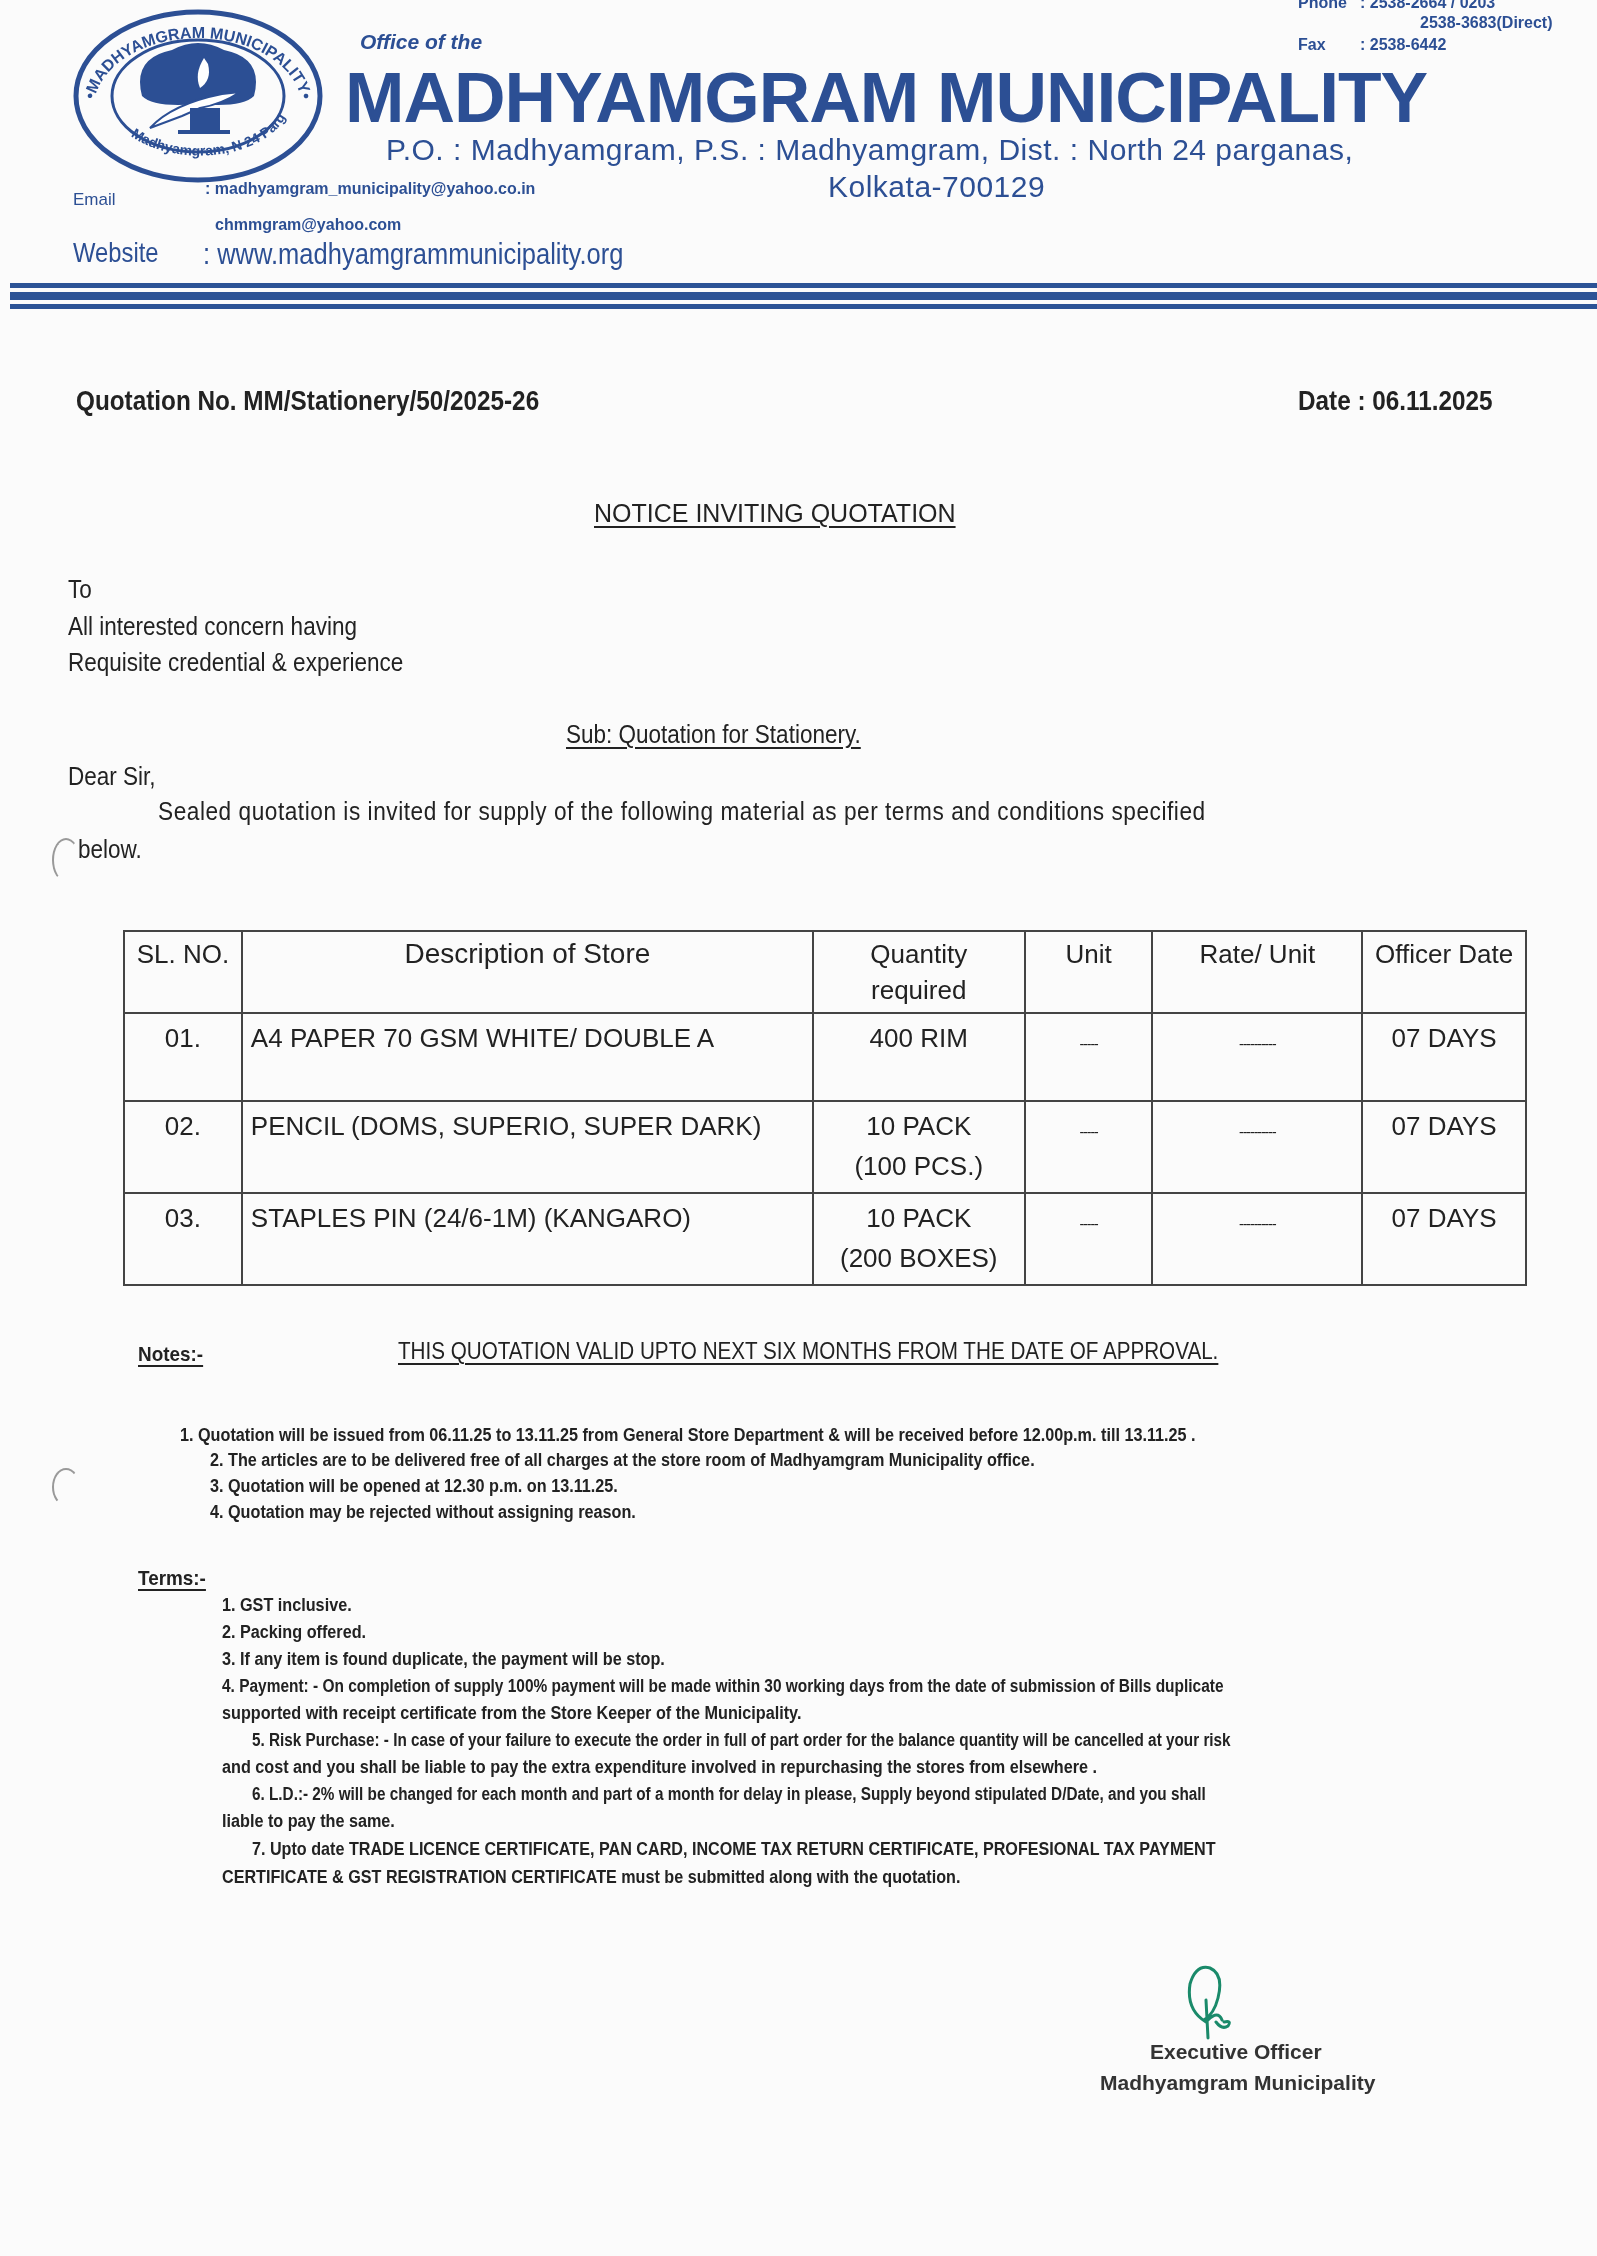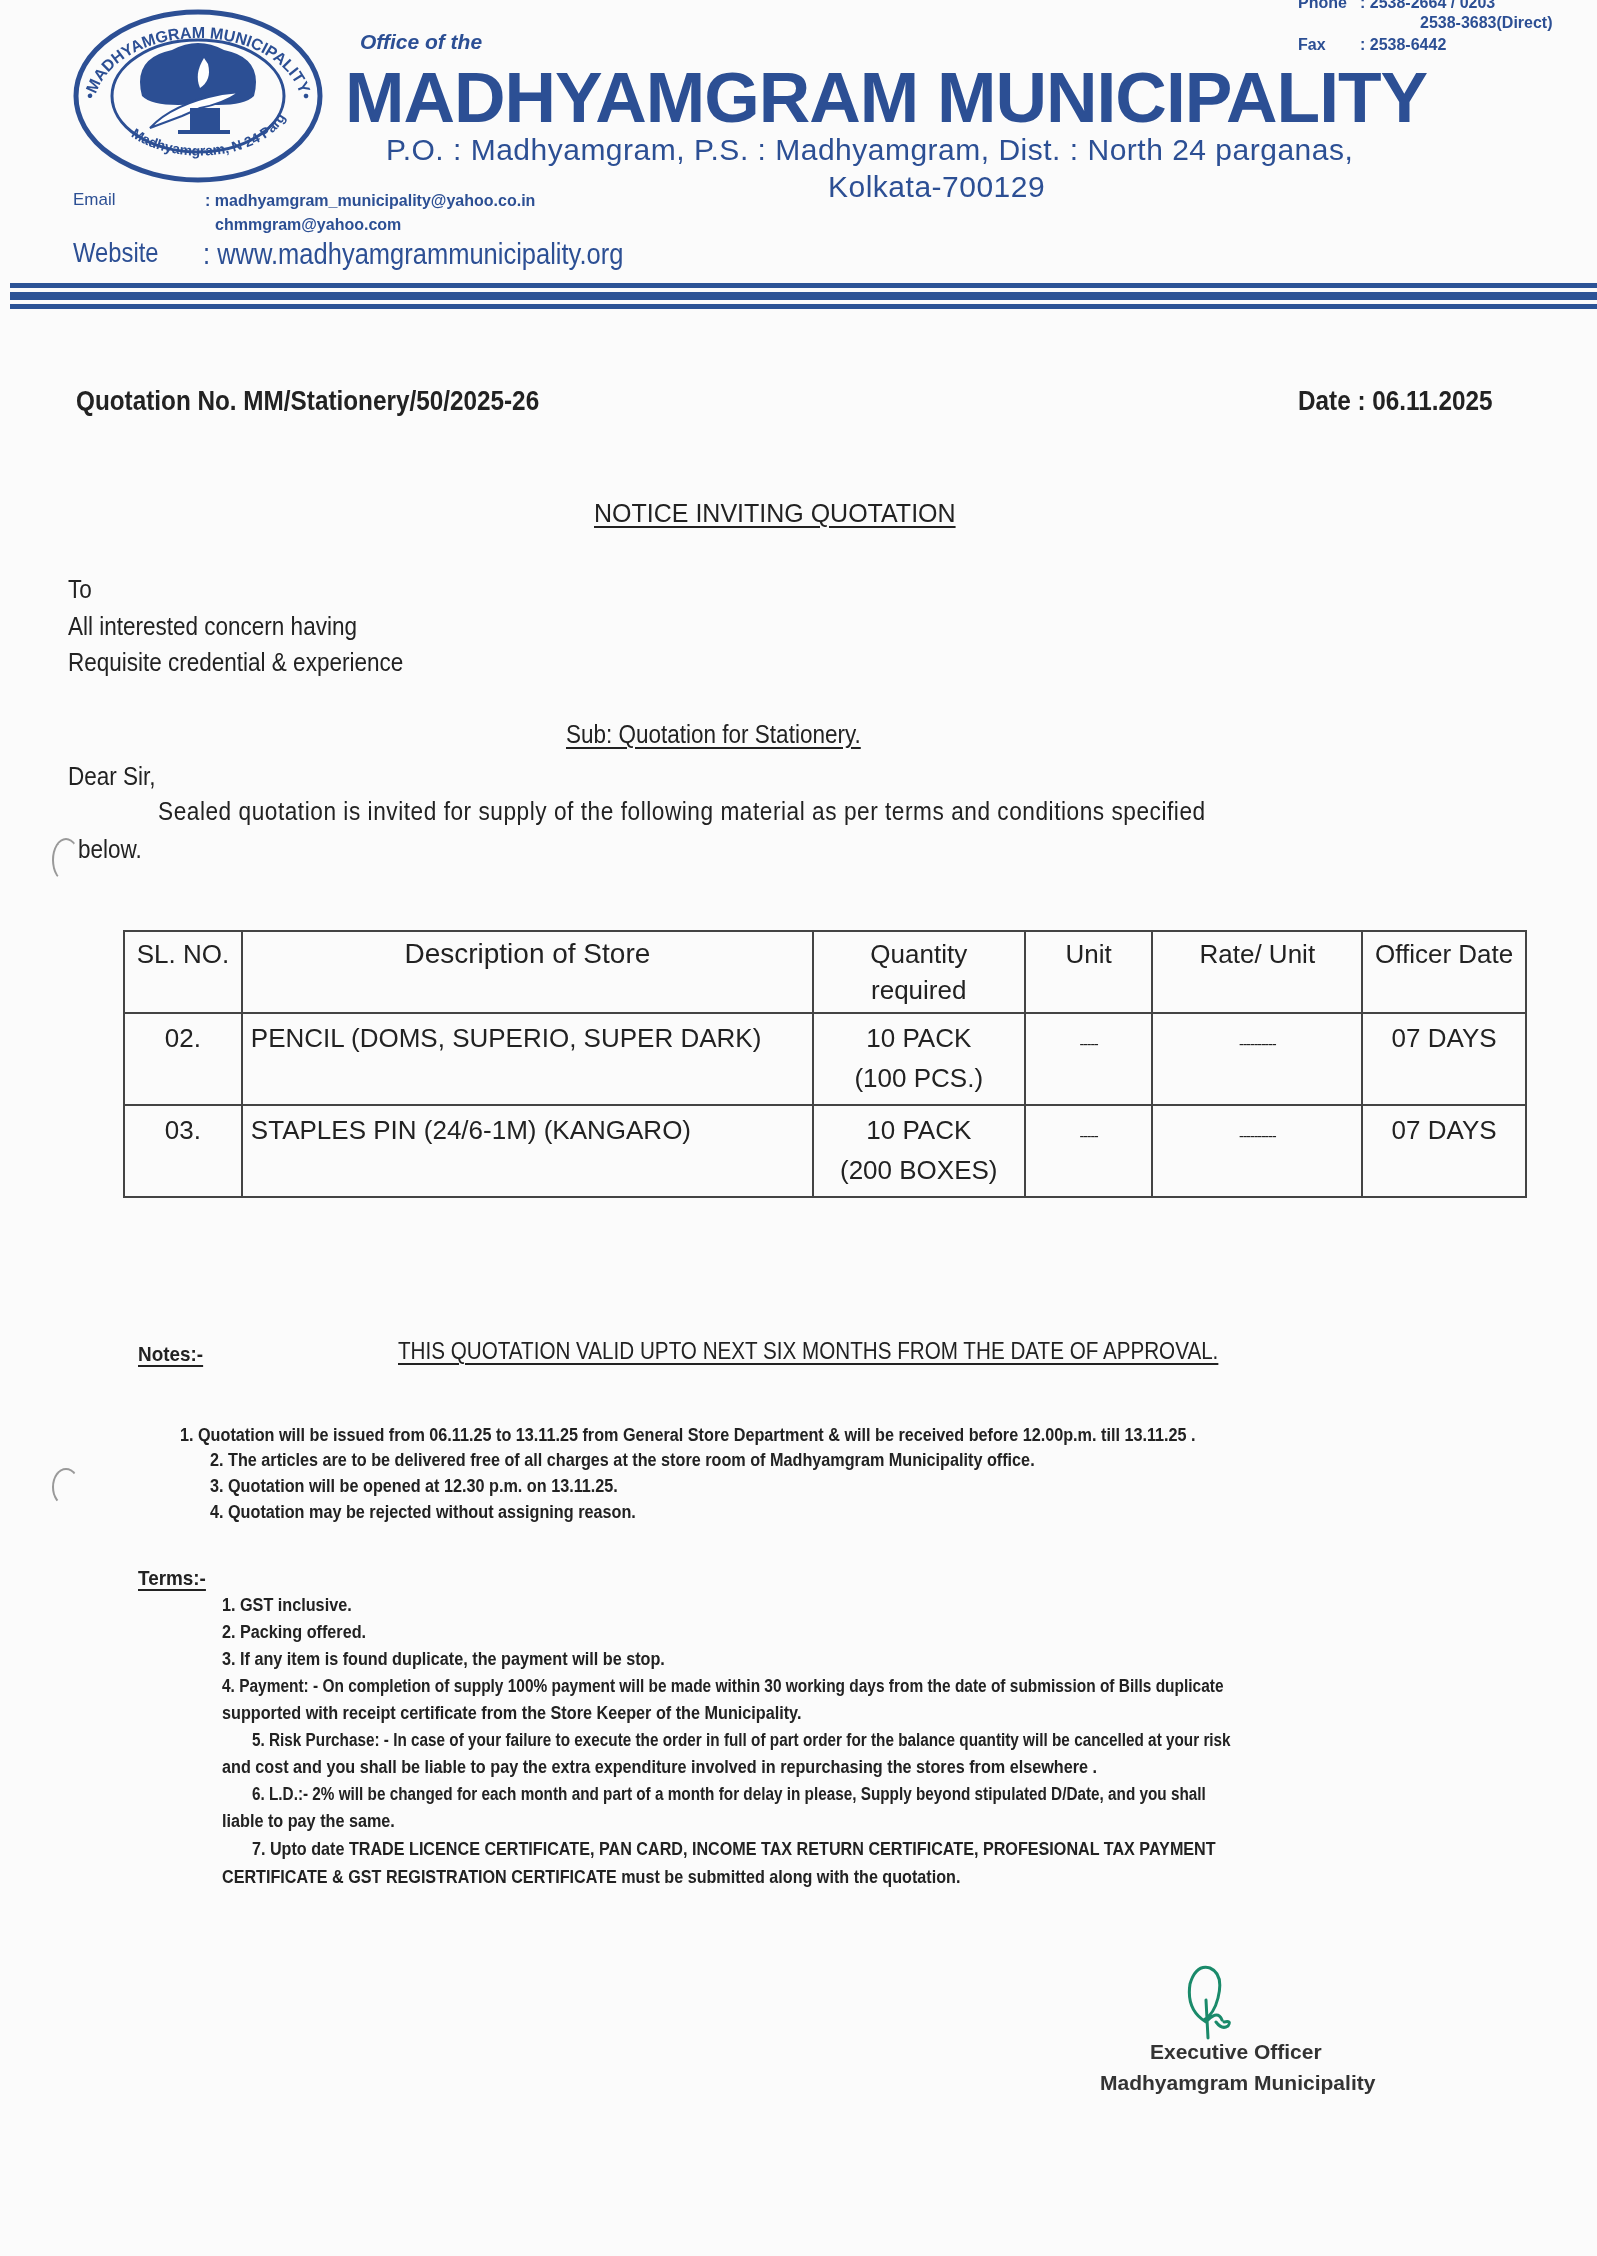--- a/index.html
+++ b/index.html
@@ -11,21 +11,21 @@
   }
   .abs { position: absolute; }
   
   .logo { left: 72px; top: 8px; width: 252px; height: 175px; }
   .office-of { left: 360px; top: 30px; font-size: 21px; font-style: italic; font-weight: bold; color: #2c4f94; }
   .title { left: 345px; top: 58px; font-size: 70px; font-weight: bold; letter-spacing: -1px; color: #2c4f94; white-space: nowrap; transform: scaleX(1.02); transform-origin: left; }
   .addr1 { left: 386px; top: 133px; font-size: 30px; color: #2c4f94; white-space: nowrap; letter-spacing: 0.5px; }
   .addr2 { left: 795px; top: 170px; font-size: 30px; color: #2c4f94; white-space: nowrap; letter-spacing: 0.5px; margin-left: 33px; }
   .contact { font-size: 16px; color: #2c4f94; white-space: nowrap; font-weight: bold; }
   .email-label { left: 73px; top: 190px; font-size: 17px; color: #2c4f94; }
-  .email1 { left: 205px; top: 192px; font-size: 16px; color: #2c4f94; font-weight: bold; }
+  .email1 { left: 205px; top: 180px; font-size: 16px; color: #2c4f94; font-weight: bold; }
   .email2 { left: 215px; top: 216px; font-size: 16px; color: #2c4f94; font-weight: bold; }
   .website-label { left: 73px; top: 237px; font-size: 28px; color: #2c4f94; transform: scaleX(0.85); transform-origin: left; }
   .website { left: 203px; top: 237px; font-size: 30px; color: #2c4f94; transform: scaleX(0.85); transform-origin: left; white-space: nowrap; }
   .rule { left: 10px; width: 1587px; background: #2c5396; }
   
   .doc-text { font-size: 25px; color: #222; white-space: nowrap; }
   .u { text-decoration: underline; text-underline-offset: 4px; }
   .bold { font-weight: bold; }
   
   table.items {
@@ -120,20 +120,31 @@
   </colgroup>
   <tbody>
       <tr>
     <th>SL. NO.</th>
     <th style="font-size:28px;">Description of Store</th>
     <th>Quantity required</th>
     <th>Unit</th>
     <th>Rate/ Unit</th>
     <th>Officer Date</th>
   </tr>
+  <tr class="row1">
+    <td class="c bold">01.</td>
+    <td>A4 PAPER  70 GSM  WHITE/ DOUBLE A</td>
+    <td class="c bold">
+          <div>400 RIM</div>
+          <div></div>
+        </td>
+    <td class="dash">-----</td>
+    <td class="dash">----------</td>
+    <td class="c bold">07 DAYS</td>
+  </tr>
   <tr class="row2">
     <td class="c bold">02.</td>
     <td>PENCIL  (DOMS, SUPERIO, SUPER DARK)</td>
     <td class="c bold">
           <div>10 PACK</div>
           <div>(100 PCS.)</div>
         </td>
     <td class="dash">-----</td>
     <td class="dash">----------</td>
     <td class="c bold">07 DAYS</td>

